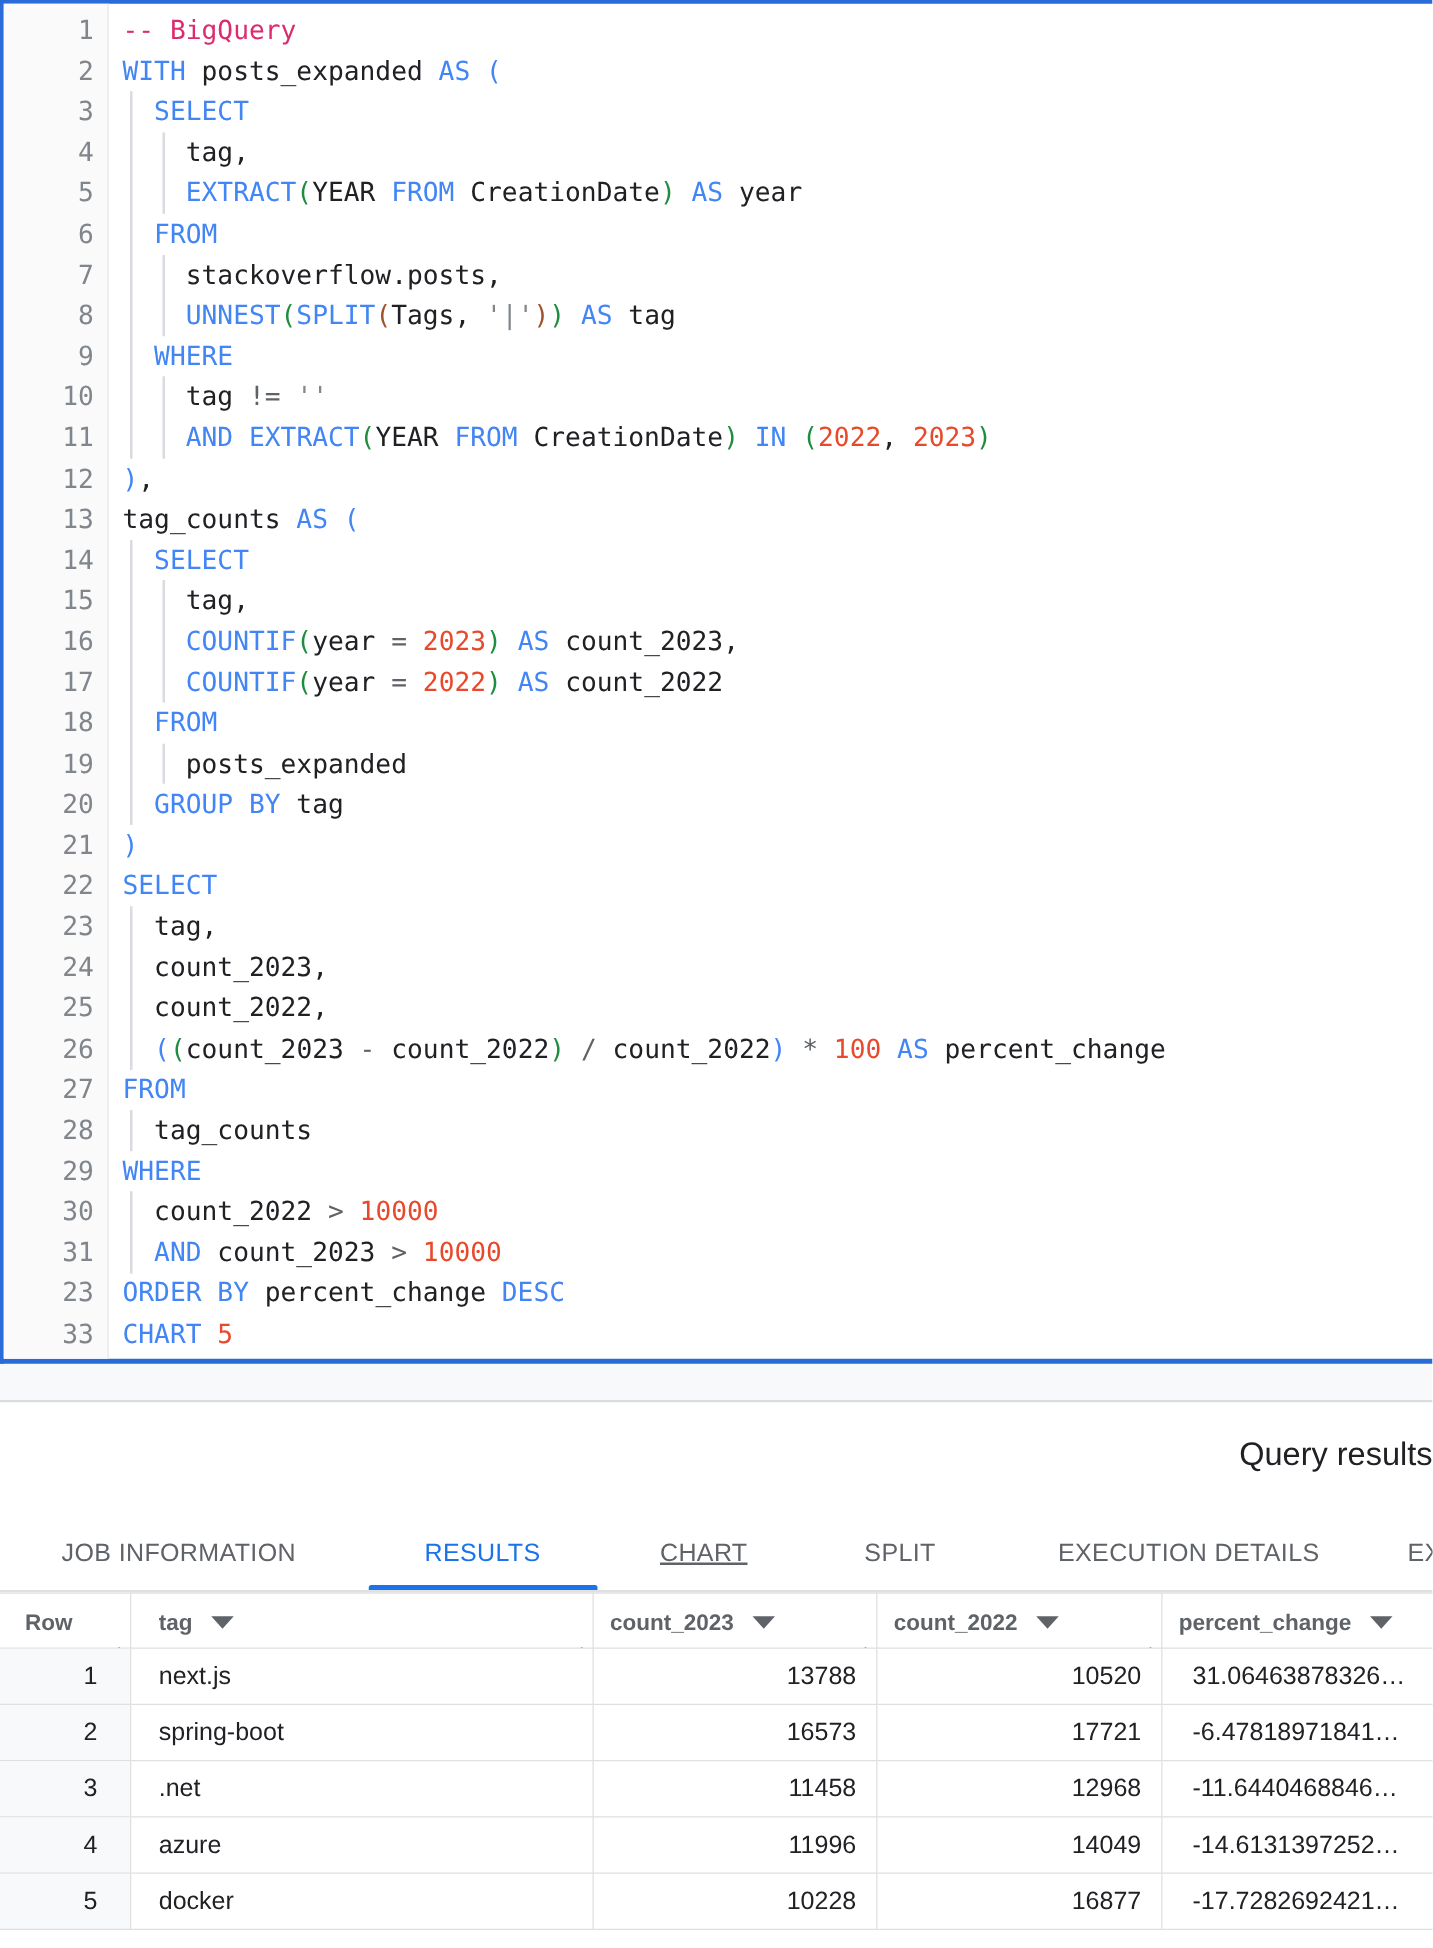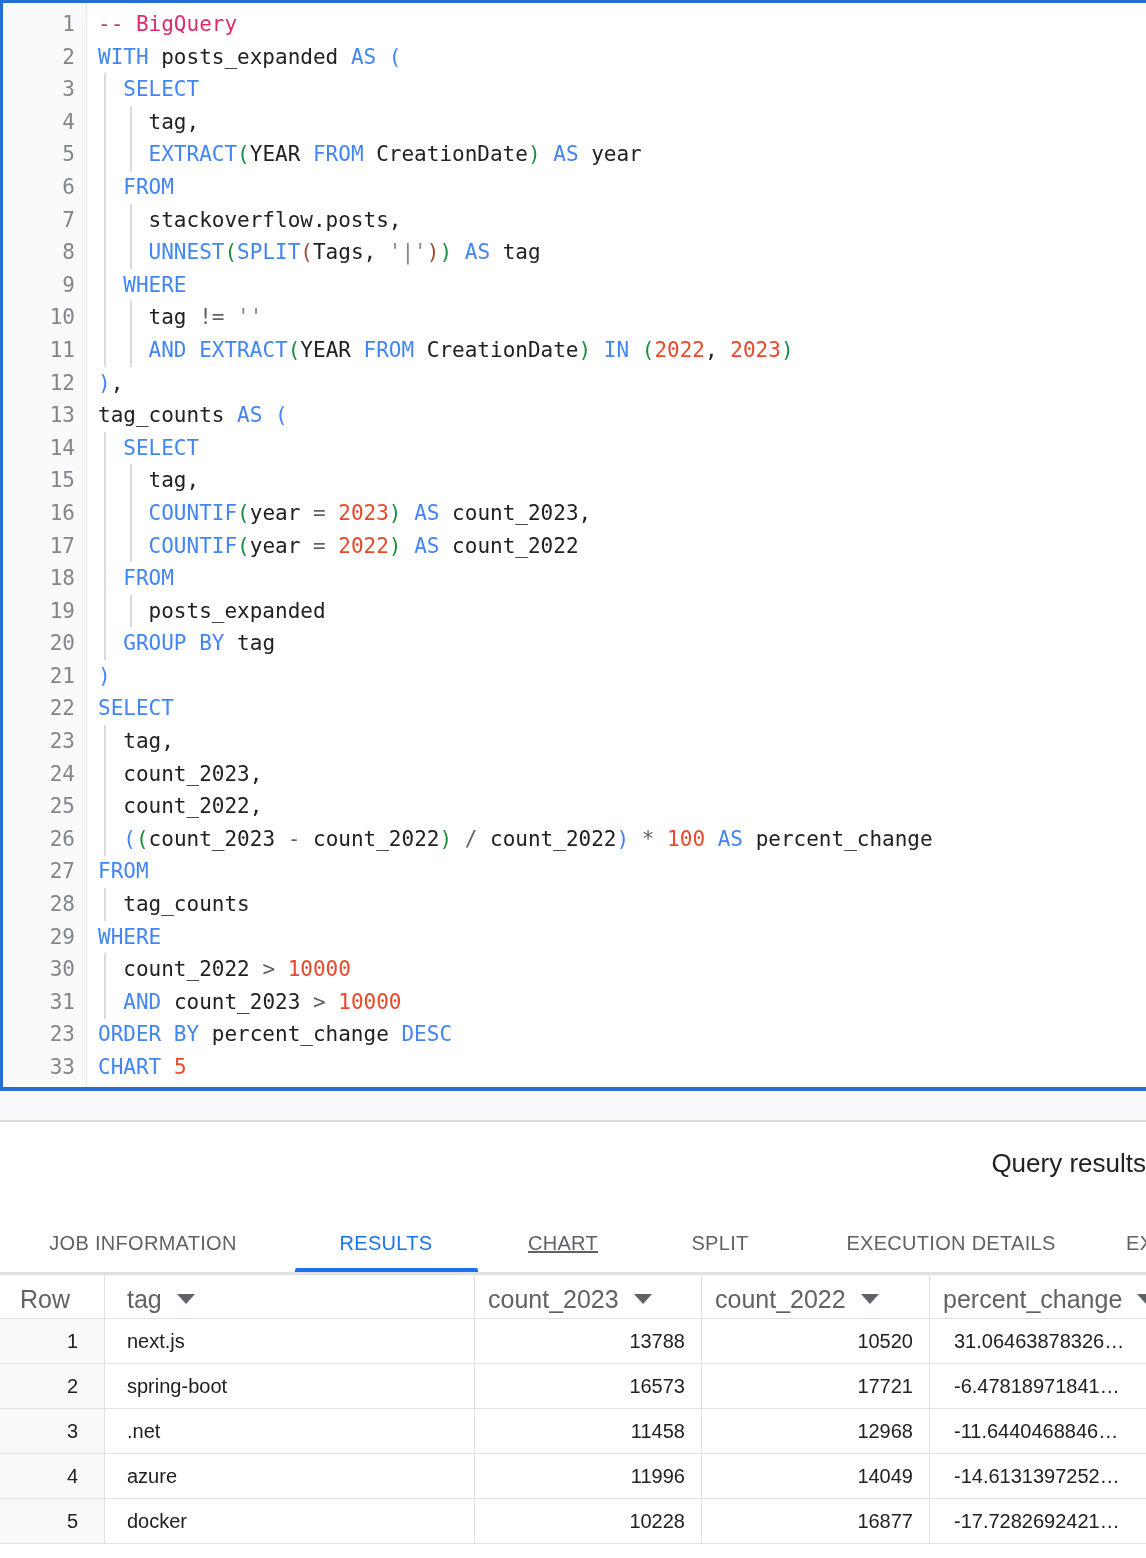--- a/index.html
+++ b/index.html
@@ -45,21 +45,21 @@
   .tab.noshift{transform:none;}
   .tab-underline{position:absolute;left:295px;width:183px;height:4px;bottom:0;
     background:var(--accent);border-radius:2px 2px 0 0;}
 
   
   .rtable{width:1161px;}
   .trow{display:grid;grid-template-columns:105px 370px 227px 228px 231px;height:45px;}
   .cell{position:relative;border-right:1px solid var(--grid);border-bottom:1px solid var(--grid);
     line-height:44px;white-space:nowrap;overflow:hidden;}
   .thead .cell{border-top:1px solid var(--grid);color:var(--muted);
-    font-size:25px;font-weight:400;}
+    font-size:18px;font-weight:700;}
   .thead .cell .lbl{display:inline-block;vertical-align:middle;line-height:normal;}
   .sort-tri{display:inline-block;vertical-align:middle;margin-left:15px;
     width:0;height:0;border-left:9px solid transparent;border-right:9px solid transparent;
     border-top:10px solid var(--muted);}
   .rhandle{position:absolute;right:4px;bottom:1px;width:15px;height:14px;}
   .tbody .cell{font-size:20px;color:#202124;}
   .c-row{background:#F8F9FA;text-align:right;padding-right:26px;}
   .thead .c-row{background:#fff;text-align:left;padding-left:20px;}
   .c-tag{padding-left:22px;}
   .c-num{text-align:right;padding-right:16px;}

